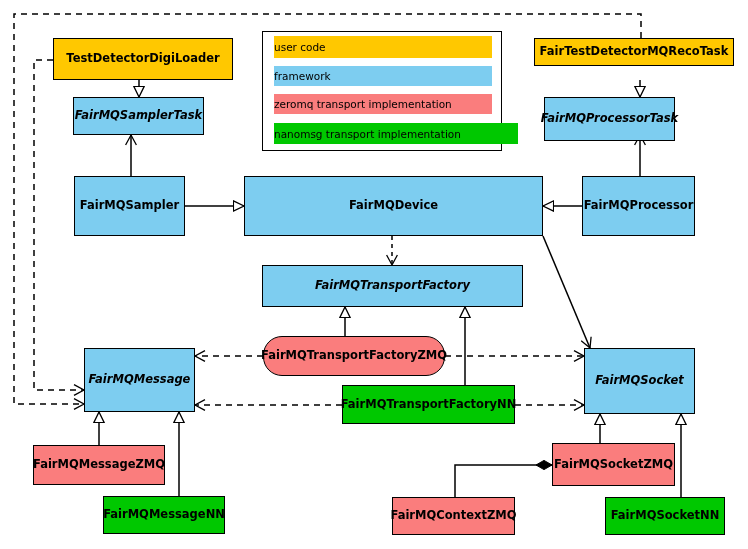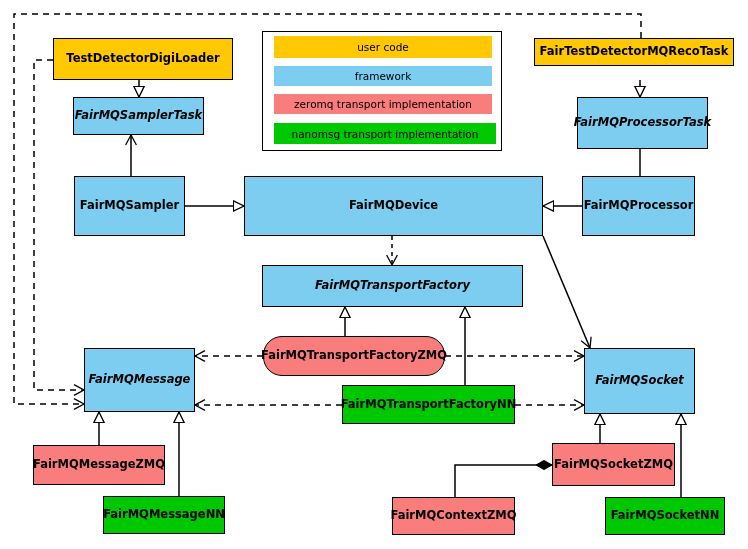--- a/index.html
+++ b/index.html
@@ -5,21 +5,21 @@
   html,body{margin:0;padding:0;background:#ffffff;}
   body{font-family:"DejaVu Sans",sans-serif;}
   #canvas{position:relative;width:748px;height:549px;background:#ffffff;overflow:hidden;}
   .node{position:absolute;box-sizing:border-box;border:1.6px solid #000;
         display:flex;align-items:center;justify-content:center;text-align:center;
         font-size:11.5px;font-weight:bold;color:#000;line-height:1.15;z-index:5;}
   .node.abstract{font-style:italic;}
   .legend-box{position:absolute;box-sizing:border-box;border:1.6px solid #000;
         background:#fff;z-index:6;}
   .legend-row{position:absolute;box-sizing:border-box;display:flex;align-items:center;
-        justify-content:center;font-size:10.5px;color:#000;font-weight:normal;z-index:7;}
+        justify-content:flex-start;font-size:10.5px;color:#000;font-weight:normal;z-index:7;}
   svg.edges{position:absolute;left:0;top:0;width:748px;height:549px;z-index:2;}
 </style>
 </head>
 <body>
 
 <div id="canvas">
 
   <svg class="edges" viewBox="0 0 748 549" xmlns="http://www.w3.org/2000/svg">
     <defs>
       <marker id="hollowTri" markerWidth="14" markerHeight="14" refX="11.2" refY="6" orient="auto" markerUnits="userSpaceOnUse">
@@ -83,37 +83,37 @@
 
   <div class="legend-row" style="left:274px;top:36px;width:218px;height:22px;background:#FFC800;">
     <span>user code</span>
   </div>
   <div class="legend-row" style="left:274px;top:66px;width:218px;height:20px;background:#7DCDF0;">
     <span>framework</span>
   </div>
   <div class="legend-row" style="left:274px;top:94px;width:218px;height:20px;background:#FA7D7D;">
     <span>zeromq transport implementation</span>
   </div>
-  <div class="legend-row" style="left:274px;top:123px;width:222px;height:21px;background:#00C800;">
+  <div class="legend-row" style="left:274px;top:123px;width:244px;height:21px;background:#00C800;">
     <span>nanomsg transport implementation</span>
   </div>
 
   <div class="node" style="left:53px;top:38px;width:180px;height:42px;background:#FFC800;">
     <span>TestDetectorDigiLoader</span>
   </div>
 
   <div class="node" style="left:534px;top:38px;width:200px;height:28px;background:#FFC800;">
     <span>FairTestDetectorMQRecoTask</span>
   </div>
 
   <div class="node abstract" style="left:73px;top:97px;width:131px;height:38px;background:#7DCDF0;">
     <span>FairMQSamplerTask</span>
   </div>
 
-  <div class="node abstract" style="left:577px;top:97px;width:131px;height:52px;background:#7DCDF0;">
+  <div class="node abstract" style="left:544px;top:97px;width:131px;height:44px;background:#7DCDF0;">
     <span>FairMQProcessorTask</span>
   </div>
 
   <div class="node" style="left:244px;top:176px;width:299px;height:60px;background:#7DCDF0;">
     <span>FairMQDevice</span>
   </div>
 
   <div class="node" style="left:74px;top:176px;width:111px;height:60px;background:#7DCDF0;">
     <span>FairMQSampler</span>
   </div>

